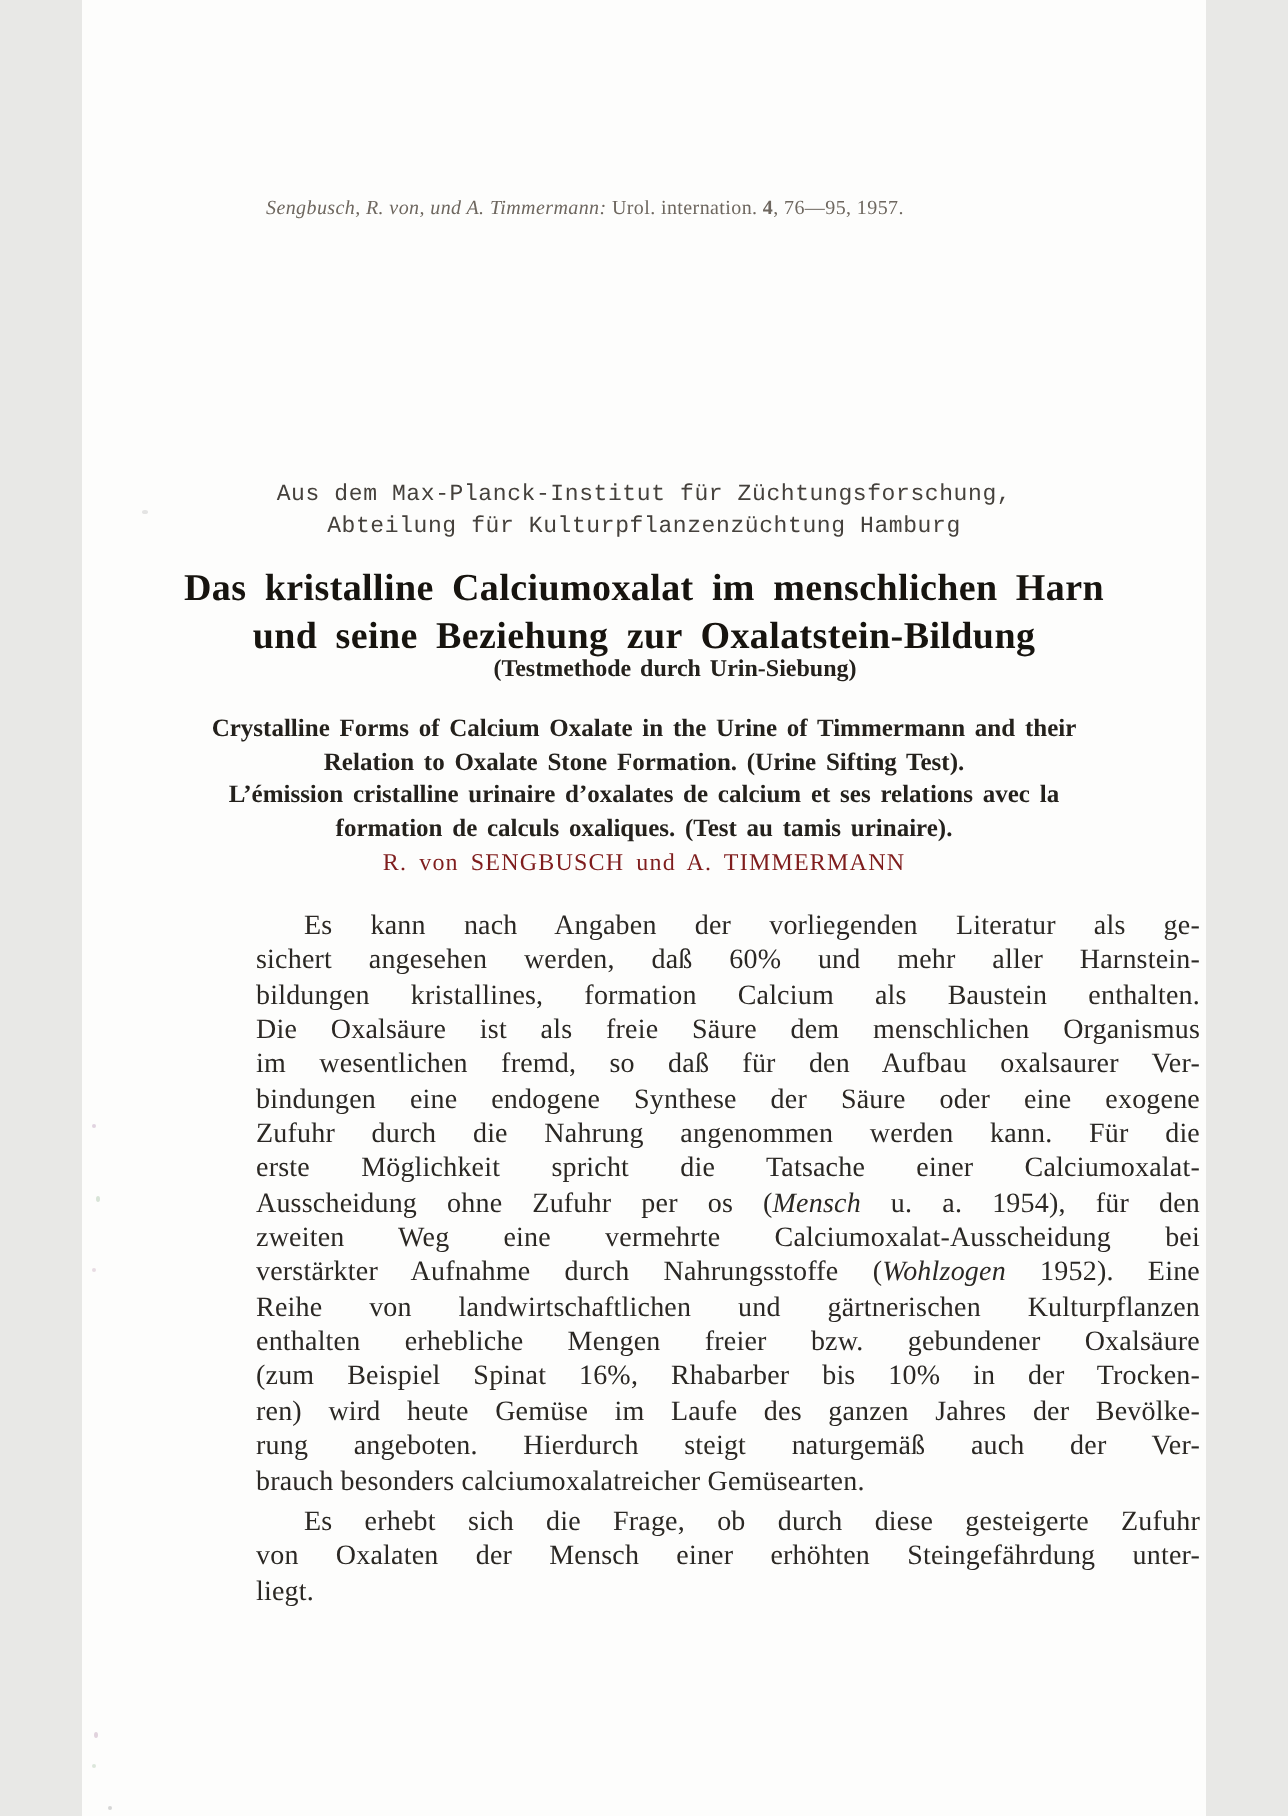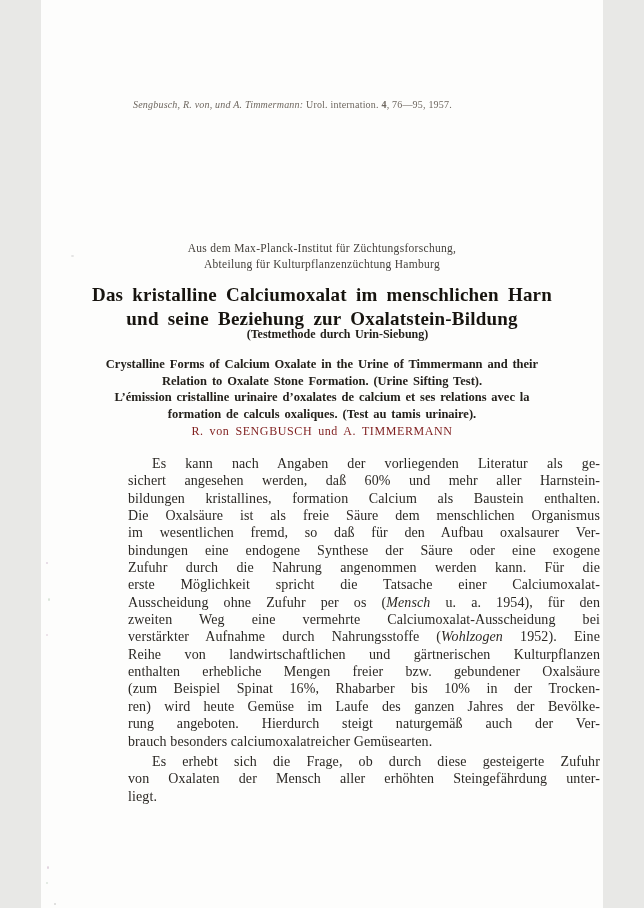--- a/index.html
+++ b/index.html
@@ -34,20 +34,21 @@
   
   .institute {
     position: absolute;
     left: 0; right: 0;
     top: 240px;
     text-align: center;
     font-size: 11.5px;
     line-height: 16px;
     color: #45413c;
     letter-spacing: 0.3px;
+    font-family: Liberation Mono, monospace;
   }
 
   
   .title-de {
     position: absolute;
     left: 0; right: 0;
     top: 283px;
     text-align: center;
     font-size: 19px;
     font-weight: bold;
@@ -188,21 +189,21 @@
         <div class="bline">verstärkter Aufnahme durch Nahrungsstoffe (<i>Wohlzogen</i> 1952). Eine</div>
         <div class="bline">Reihe von landwirtschaftlichen und gärtnerischen Kulturpflanzen</div>
         <div class="bline">enthalten erhebliche Mengen freier bzw. gebundener Oxalsäure</div>
         <div class="bline">(zum Beispiel Spinat 16%, Rhabarber bis 10% in der Trocken-</div>
         <div class="bline">ren) wird heute Gemüse im Laufe des ganzen Jahres der Bevölke-</div>
         <div class="bline">rung angeboten. Hierdurch steigt naturgemäß auch der Ver-</div>
         <div class="bline lastline">brauch besonders calciumoxalatreicher Gemüsearten.</div>
       </div>
       <div class="para">
         <div class="bline indent">Es erhebt sich die Frage, ob durch diese gesteigerte Zufuhr</div>
-        <div class="bline">von Oxalaten der Mensch aller erhöhten Steingefährdung unter-</div>
+        <div class="bline">von Oxalaten der Mensch einer erhöhten Steingefährdung unter-</div>
         <div class="bline lastline">liegt.</div>
       </div>
     </div>
 
   <span class="speck sp1"></span>
   <span class="speck sp2"></span>
   <span class="speck sp3"></span>
   <span class="speck sp4"></span>
   <span class="speck sp5"></span>
   <span class="speck sp6"></span>

